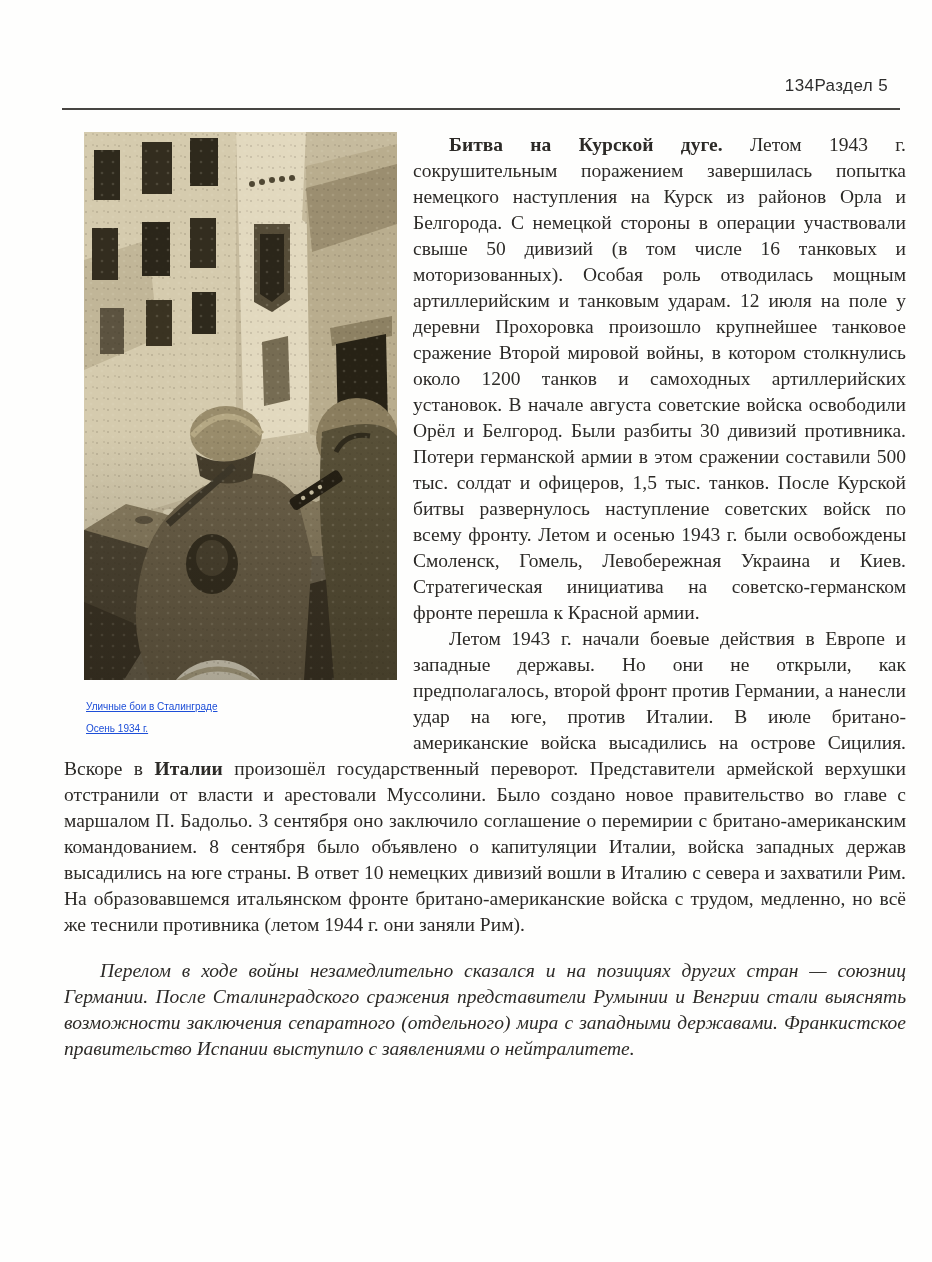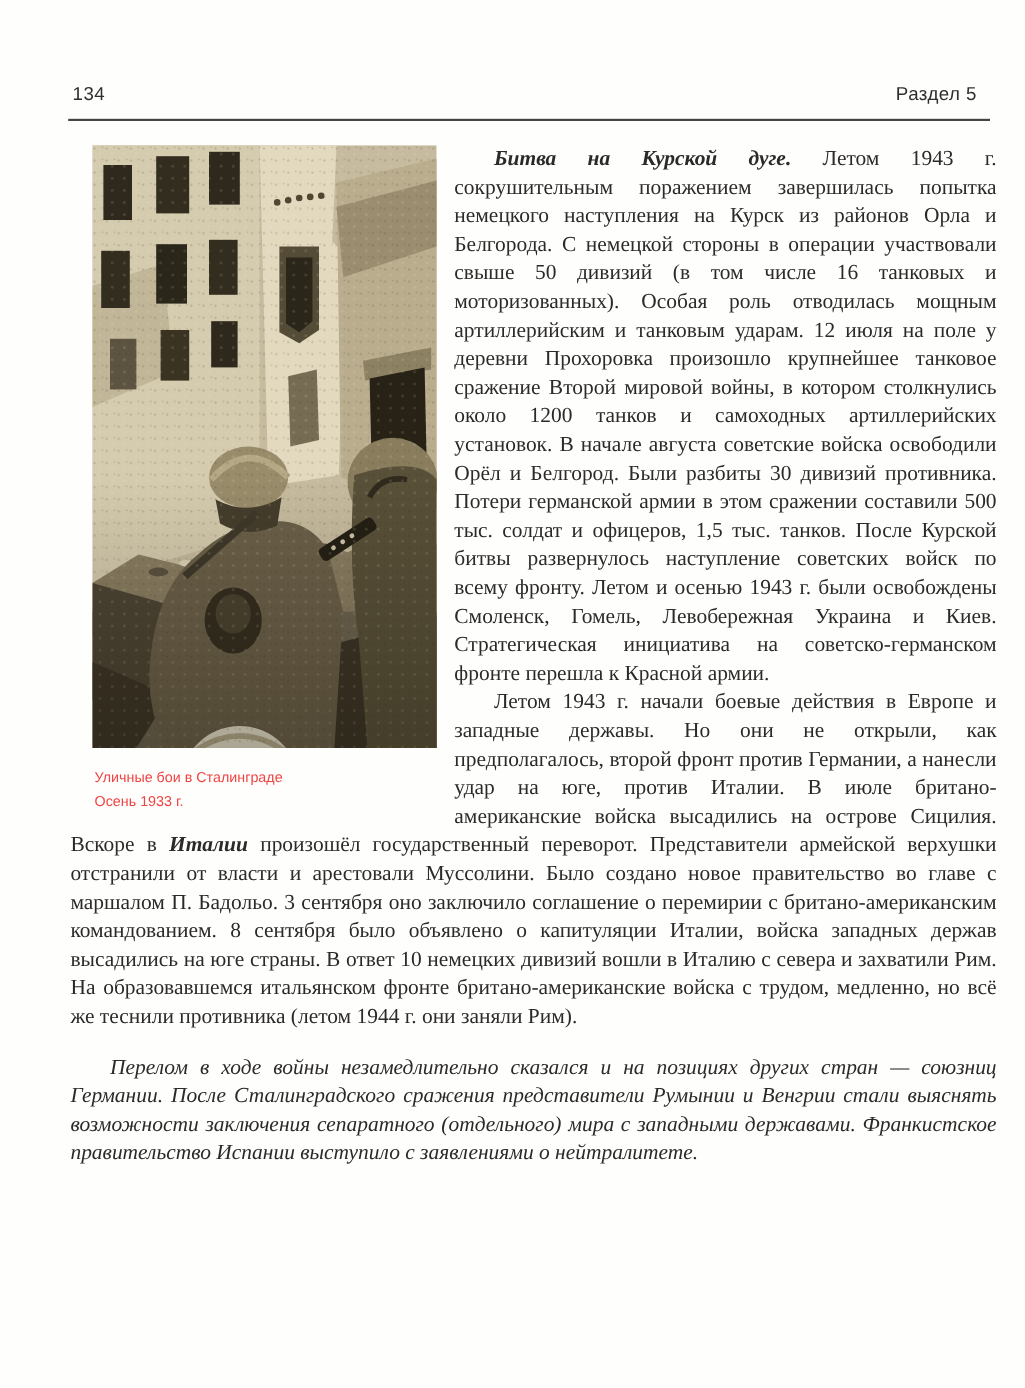--- a/index.html
+++ b/index.html
@@ -3,39 +3,39 @@
 <meta charset="utf-8">
 <style>
   html,body{margin:0;padding:0;background:#ffffff;}
   .page{
     position:relative;width:932px;height:1262px;overflow:hidden;
     background:#fefefd;
     font-family:"Liberation Serif","DejaVu Serif",serif;
   }
   .header{
     position:absolute;top:76px;left:66px;right:44px;
-    display:flex;justify-content:space-between;align-items:baseline;
+    display:flex;justify-content:flex-end;align-items:baseline;
     font-family:"Liberation Sans","DejaVu Sans",sans-serif;
     font-size:17px;color:#2e2e2e;letter-spacing:.4px;
   }
   .rule{position:absolute;top:108px;left:62px;width:838px;height:2px;background:#474542;}
   .content{
     position:absolute;top:132px;left:64px;width:842px;
     text-align:justify;font-size:19.5px;line-height:26px;color:#2c2a27;
   }
   .photo-float{float:left;width:349px;height:616px;}
   .photo-frame{margin-left:20px;width:313px;height:548px;line-height:0;}
   .caption{
     margin:16px 0 0 22px;text-align:left;
     font-family:"Liberation Sans","DejaVu Sans",sans-serif;
-    font-size:13px;line-height:22px;color:#ef4444;
+    font-size:10px;line-height:22px;color:#1d4ed8;text-decoration:underline;
   }
   p{margin:0;text-indent:36px;}
   .p3{margin-top:20px;font-style:italic;}
-  .lead,.it{font-weight:bold;font-style:italic;}
+  .lead,.it{font-weight:bold;}
   .watermark{
     position:absolute;left:0;top:1298px;
     background:#e8da80;color:#17171b;
     font-family:"Liberation Sans","DejaVu Sans",sans-serif;
     font-size:15px;line-height:18px;padding:12px 8px 3px 5px;cursor:pointer;
   }
 </style>
 </head>
 <body>
 
@@ -125,21 +125,21 @@
           <ellipse cx="128" cy="432" rx="26" ry="30" fill="#332d1f"></ellipse>
           <ellipse cx="128" cy="426" rx="16" ry="18" fill="#4a4230"></ellipse>
           <circle cx="134" cy="582" r="54" fill="#eae4d0"></circle>
           <path d="M86 556 Q134 518 182 556" stroke="#b7ad8e" stroke-width="5" fill="none"></path>
           <rect width="313" height="548" fill="url(#grain)"></rect>
           <rect width="313" height="548" fill="url(#vig)"></rect>
         </svg>
       </div>
       <div class="caption">
         <span>Уличные бои в Сталинграде</span><br>
-        <span>Осень 1933 г.</span>
+        <span>Осень 1934 г.</span>
       </div>
     </div>
 
     <p><span class="lead">Битва на Курской дуге.</span><span> Летом 1943 г. сокрушительным поражением завершилась попытка немецкого наступления на Курск из районов Орла и Белгорода. С немецкой стороны в операции участвовали свыше 50 дивизий (в том числе 16 танковых и моторизованных). Особая роль отводилась мощным артиллерийским и танковым ударам. 12 июля на поле у деревни Прохоровка произошло крупнейшее танковое сражение Второй мировой войны, в котором столкнулись около 1200 танков и самоходных артиллерийских установок. В начале августа советские войска освободили Орёл и Белгород. Были разбиты 30 дивизий противника. Потери германской армии в этом сражении составили 500 тыс. солдат и офицеров, 1,5 тыс. танков. После Курской битвы развернулось наступление советских войск по всему фронту. Летом и осенью 1943 г. были освобождены Смоленск, Гомель, Левобережная Украина и Киев. Стратегическая инициатива на советско-германском фронте перешла к Красной армии.</span></p>
 
     <p><span>Летом 1943 г. начали боевые действия в Европе и западные державы. Но они не открыли, как предполагалось, второй фронт против Германии, а нанесли удар на юге, против Италии. В июле британо-американские войска высадились на острове Сицилия. Вскоре в </span><span class="it">Италии</span><span> произошёл государственный переворот. Представители армейской верхушки отстранили от власти и арестовали Муссолини. Было создано новое правительство во главе с маршалом П. Бадольо. 3 сентября оно заключило соглашение о перемирии с британо-американским командованием. 8 сентября было объявлено о капитуляции Италии, войска западных держав высадились на юге страны. В ответ 10 немецких дивизий вошли в Италию с севера и захватили Рим. На образовавшемся итальянском фронте британо-американские войска с трудом, медленно, но всё же теснили противника (летом 1944 г. они заняли Рим).</span></p>
 
     <p class="p3">Перелом в ходе войны незамедлительно сказался и на позициях других стран — союзниц Германии. После Сталинградского сражения представители Румынии и Венгрии стали выяснять возможности заключения сепаратного (отдельного) мира с западными державами. Франкистское правительство Испании выступило с заявлениями о нейтралитете.</p>
 
   </div>

